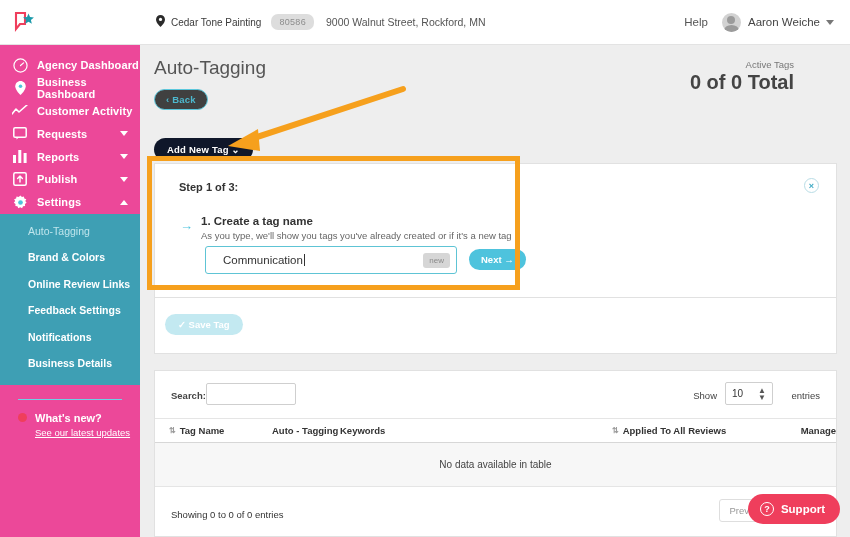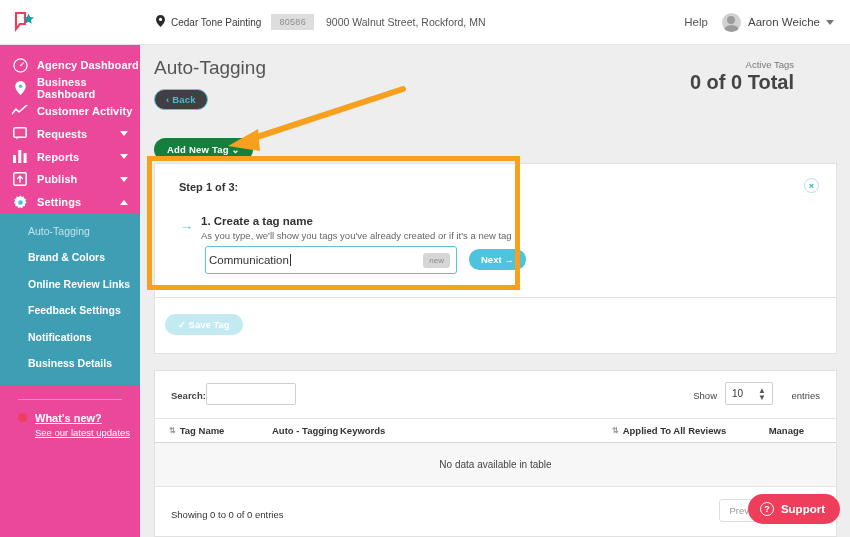--- a/index.html
+++ b/index.html
@@ -25,21 +25,21 @@
   }
   .logo-mark{ position:relative; width:22px; height:20px; margin-right:3px; }
   .logo-text{
     font-size:19px; font-weight:bold; color:#1b9aaa; letter-spacing:-.3px;
   }
   .biz-block{ display:flex; align-items:center; margin-left:16px; }
   .pin-ico{ margin-right:6px; color:#2b2b2b; font-size:13px; line-height:1; }
   .biz-name{ font-size:10px; color:#3a3a3a; font-weight:normal; }
   .biz-badge{
     margin-left:10px; background:#dddddd; color:#8d8d8d;
-    font-size:9px; padding:3px 8px; border-radius:0; letter-spacing:.3px;
+    font-size:9px; padding:3px 8px; border-radius:7px; letter-spacing:.3px;
   }
   .biz-addr{ margin-left:12px; font-size:10.5px; color:#555; }
   .top-right{ margin-left:auto; display:flex; align-items:center; padding-right:16px; }
   .help-link{ font-size:11.5px; color:#555; margin-right:14px; }
   .avatar{
     width:19px;height:19px;border-radius:50%;background:#d2d2d2;
     margin-right:7px; position:relative; overflow:hidden;
   }
   .avatar:before{
     content:""; position:absolute; left:5.5px; top:3px; width:8px;height:8px;
@@ -80,21 +80,21 @@
   .submenu{ background:#3e9fb4; padding:4px 0 8px 0; }
   .sub-item{
     height:26.5px; display:flex; align-items:center; padding-left:28px;
     color:#ffffff; font-size:10.5px; font-weight:bold;
   }
   .sub-item.active{ color:#bfe5ec; font-weight:normal; }
   .whats-new-wrap{ padding:14px 0 0 18px; }
   .wn-divider{ width:104px; height:1px; background:#6fd0e4; margin-bottom:12px; }
   .wn-row{ display:flex; align-items:center; }
   .wn-dot{ width:9px;height:9px;border-radius:50%;background:#ef3e5c; margin-right:8px;}
-  .wn-title{ color:#fff; font-weight:bold; font-size:11px;text-decoration:underline; }
+  .wn-title{ color:#fff; font-weight:bold; font-size:11px; }
   .wn-sub{
     color:#ffffff; font-size:9.5px; text-decoration:underline;
     margin-left:17px; margin-top:3px; display:block;
   }
 
   
   .main{
     position:absolute; left:140px; top:45px; width:710px; height:492px;
     background:#eeeeee;
   }
@@ -109,21 +109,21 @@
     padding:4px 11px; letter-spacing:.2px;
   }
   .active-tags-lbl{
     position:absolute; right:56px; top:14px; font-size:9.5px; color:#777;
   }
   .active-tags-val{
     position:absolute; right:56px; top:26px; font-size:20px; font-weight:bold; color:#444;
   }
   .add-tag-btn{
     position:absolute; left:14px; top:93px;
-    background:#15803d; color:#fff; border:none; border-radius:13px;
+    background:#0f172a; color:#fff; border:none; border-radius:13px;
     font-size:9.5px; font-weight:bold; padding:6px 13px; letter-spacing:.2px;
   }
   .arrow-anno{ position:absolute; left:60px; top:38px; pointer-events:none; }
 
   
   .step-card{
     position:absolute; left:14px; top:118px; width:683px; height:135px;
     background:#ffffff; border:1px solid #e1e1e1;
   }
   .step-hl{
@@ -144,21 +144,21 @@
   }
   .step-head{
     position:absolute; left:46px; top:51px; font-size:11.5px; font-weight:bold; color:#333;
   }
   .step-sub{
     position:absolute; left:46px; top:66px; font-size:9.5px; color:#666;
   }
   .tag-input-wrap{
     position:absolute; left:50px; top:82px; width:252px; height:28px;
     border:1px solid #5ec4d5; background:#fff; border-radius:3px;
-    display:flex; align-items:center; padding:0 6px 0 3px;
+    display:flex; align-items:center; padding:0 6px 0 17px;
   }
   .tag-input-val{ font-size:11.5px; color:#333; flex:1; }
   .caret-bar{
     display:inline-block; width:1px; height:12px; background:#333;
     vertical-align:-2px; margin-left:1px;
   }
   .new-badge{
     background:#d6d6d6; color:#8a8a8a; font-size:8px; padding:3px 6px;
     border-radius:3px;
   }
@@ -434,21 +434,21 @@
       <div class="th" style="left:117px;">
         <span>Auto - Tagging</span>
       </div>
       <div class="th" style="left:185px;">
         <span>Keywords</span>
       </div>
       <div class="th" style="left:457px;">
         <span class="sort-ico">⇅</span>
         <span>Applied To All Reviews</span>
       </div>
-      <div class="th" style="right:32px;padding-left:25px;">
+      <div class="th" style="right:0;padding-left:25px;">
         <span>Manage</span>
       </div>
     </div>
 
     <div class="tbl-empty">No data available in table</div>
 
     <div class="tbl-foot">
       <span class="showing-lbl">Showing 0 to 0 of 0 entries</span>
       <div class="pager">
         <button class="pg-btn">Previous</button>

